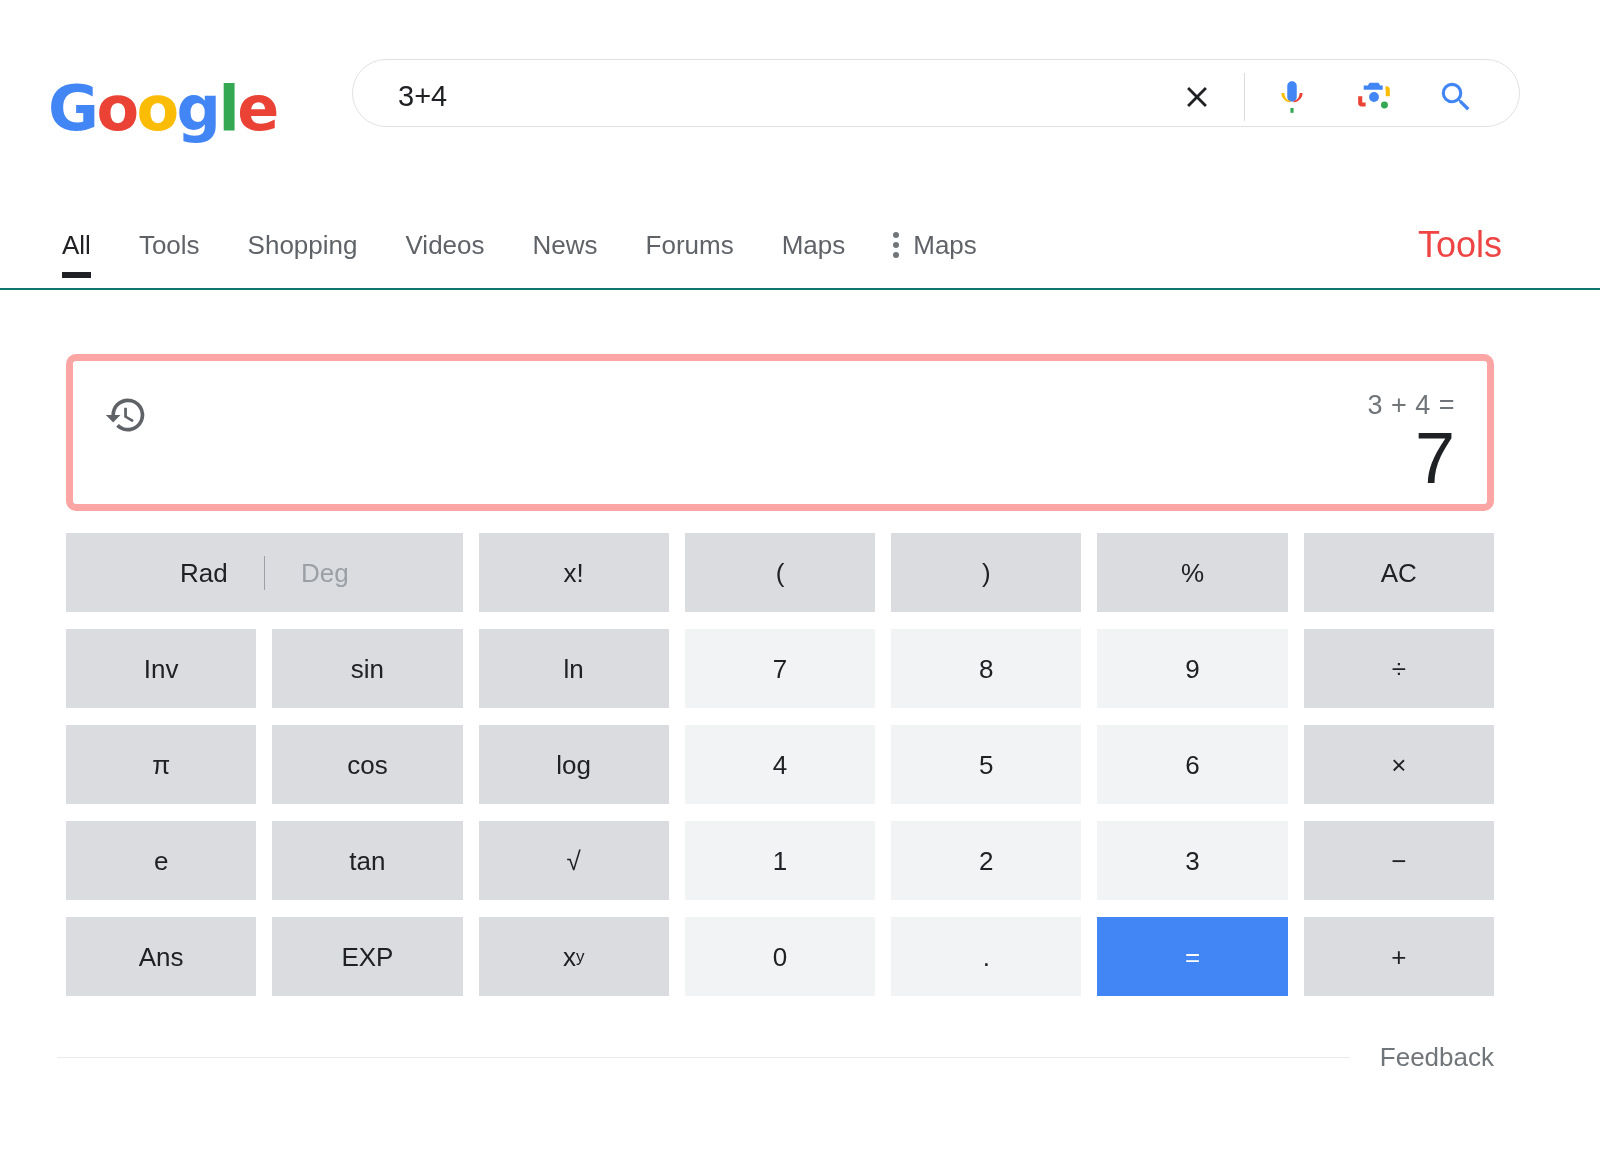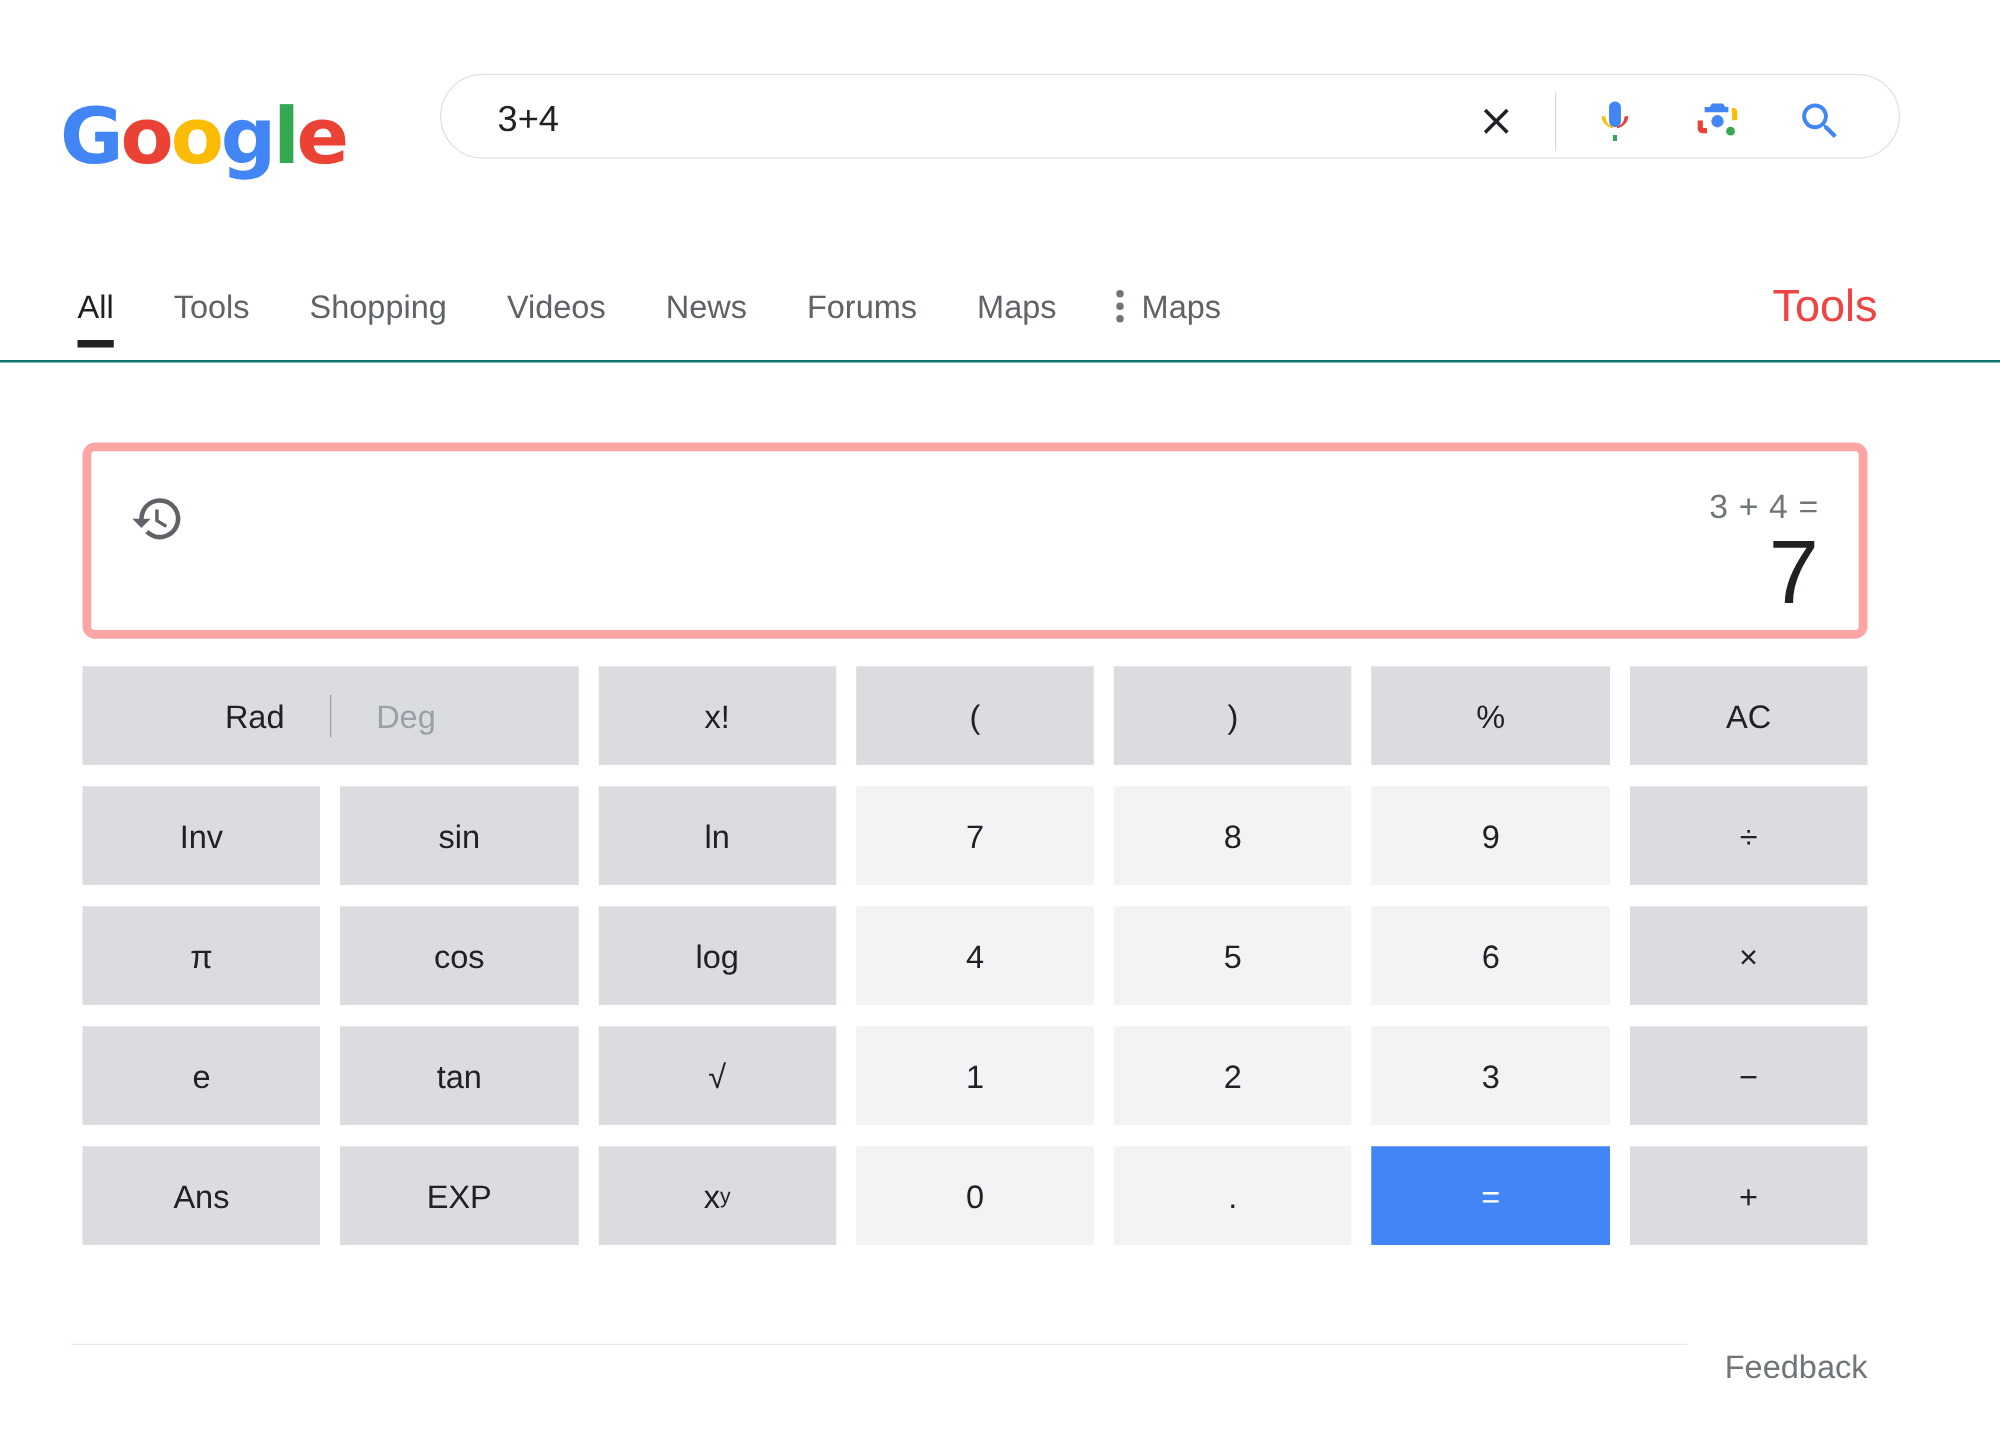--- a/index.html
+++ b/index.html
@@ -206,21 +206,20 @@
     align-items: center;
     gap: 0;
   }
   .footline { flex: 1; height: 1px; background: #e8eaed; }
   .feedback {
     font-size: 26px;
     color: #70757a;
     cursor: pointer;
     padding-left: 30px;
     line-height: 34px;
-    margin-top: 36px;
   }
 </style>
 </head>
 <body>
 
 <div class="header">
 
   <div class="logo">
     <span class="b">G</span><span class="r">o</span><span class="y">o</span><span class="b">g</span><span class="g">l</span><span class="r">e</span>
   </div>

